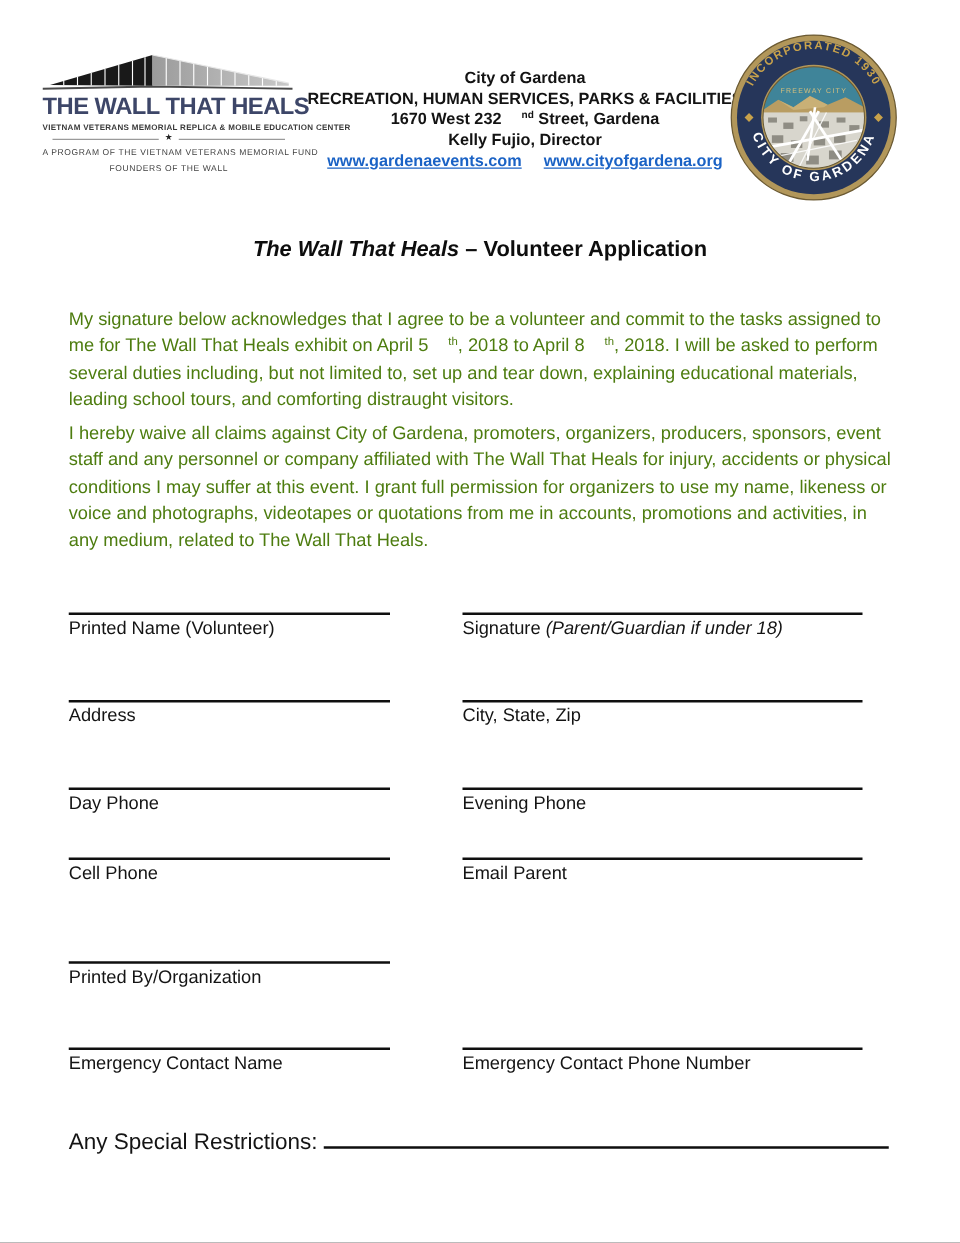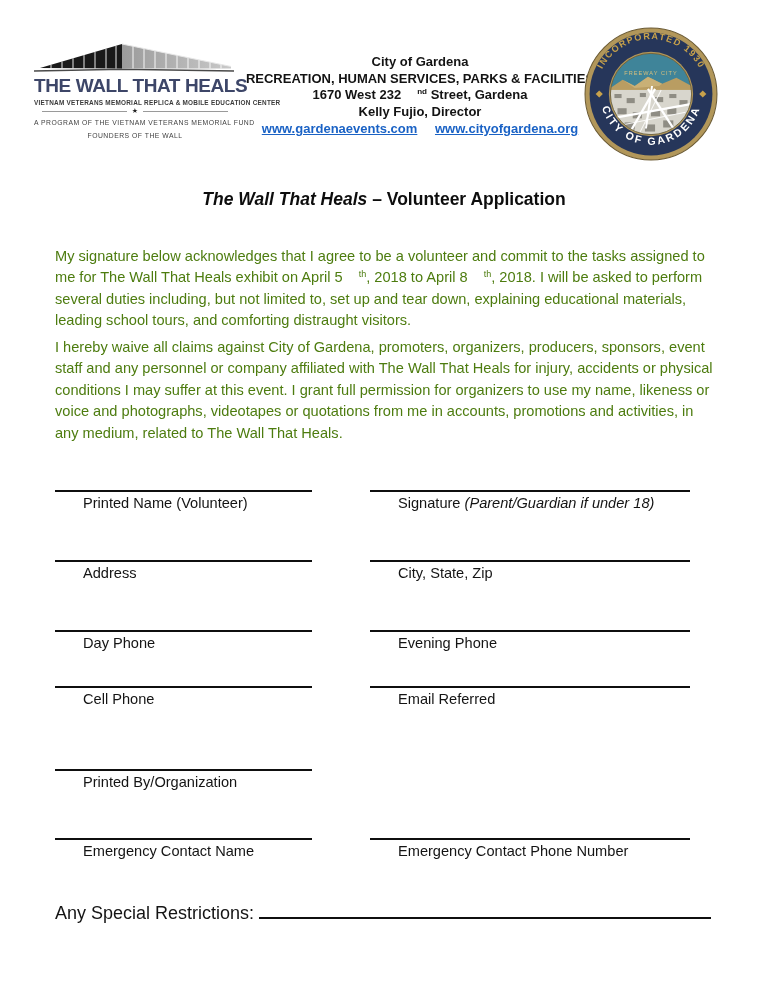--- a/index.html
+++ b/index.html
@@ -44,21 +44,21 @@
   }
   .para-1 { top:246px; }
   .para-2 { top:337px; }
   sup { font-size:62%; line-height:0;padding-left:16px; }
   
   .form-row { position:absolute; left:55px; width:662px; height:48px; }
   .field { position:absolute; top:0; }
   .field-left  { left:0;    width:257px; }
   .field-right { left:315px; width:320px; }
   .blank-line { border-top:2px solid #0f0f0f; width:100%; height:0; }
-  .field-label { margin-top:3px; font-size:14.6px; color:#141414; white-space:nowrap;margin-left:28px; }
+  .field-label { margin-top:3px; font-size:14.6px; color:#141414; white-space:nowrap; }
   .restrictions { position:absolute; left:55px; top:903px; font-size:18px; color:#141414;text-align:center; }
   .restrictions .fill-line {
     display:inline-block; width:452px; height:14px; margin-left:5px;
     border-bottom:2px solid #0f0f0f; vertical-align:baseline;
   }
 </style>
 </head>
 <body>
 
 <div class="page">
@@ -211,21 +211,21 @@
       <div class="field-label"><span>Evening Phone</span></div>
       </div>
   </div>
   <div class="form-row" style="top:686px">
     <div class="field field-left">
         <div class="blank-line"></div>
       <div class="field-label"><span>Cell Phone</span></div>
       </div>
     <div class="field field-right">
         <div class="blank-line"></div>
-      <div class="field-label"><span>Email Referred</span></div>
+      <div class="field-label"><span>Email Parent</span></div>
       </div>
   </div>
   <div class="form-row" style="top:769px">
     <div class="field field-left">
         <div class="blank-line"></div>
       <div class="field-label"><span>Printed By/Organization</span></div>
       </div>
   </div>
   <div class="form-row" style="top:838px">
     <div class="field field-left">

